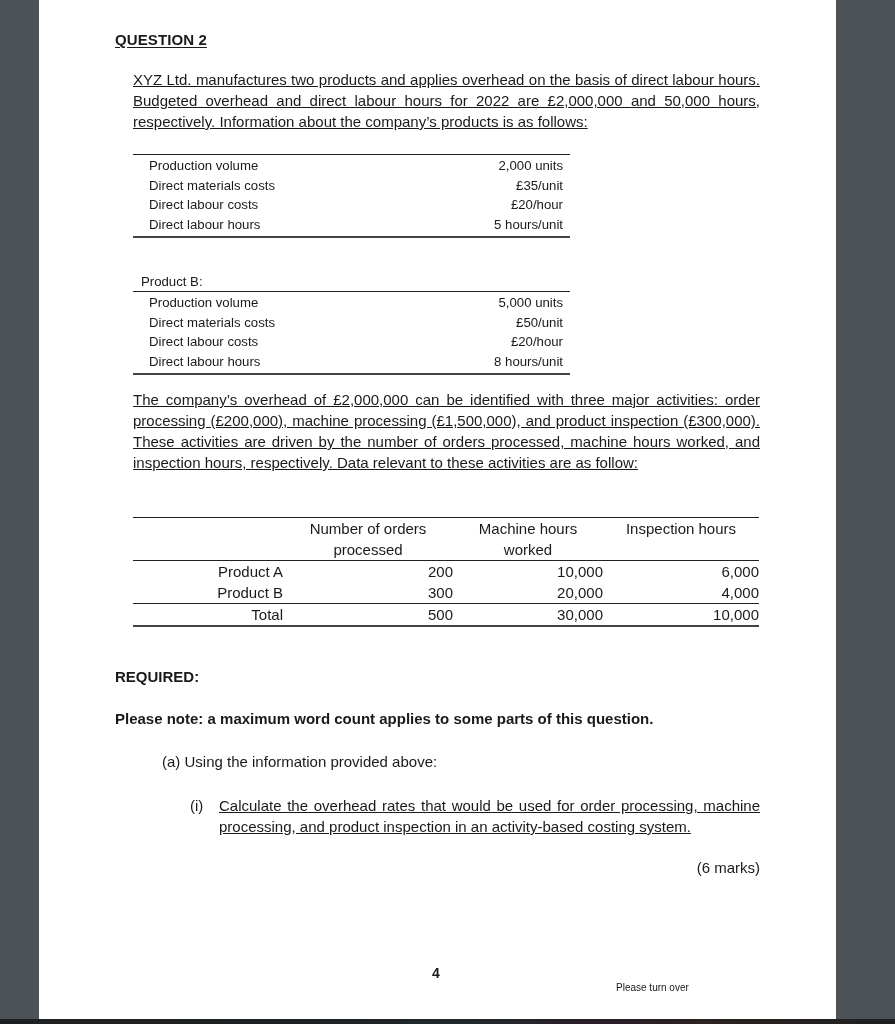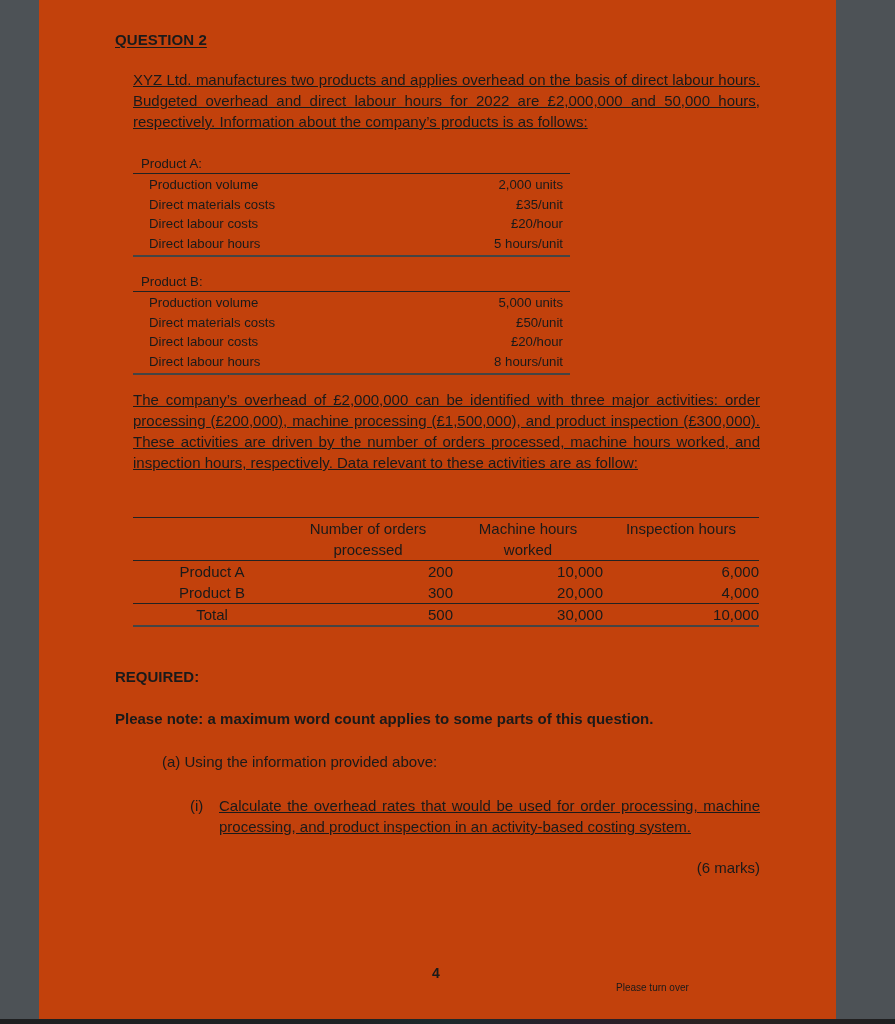--- a/index.html
+++ b/index.html
@@ -3,21 +3,21 @@
   <meta charset="utf-8">
   <style>
     html, body { margin: 0; padding: 0; }
     body {
       width: 895px; height: 1024px; overflow: hidden;
       background: #4d5256; position: relative;
       font-family: "Liberation Sans", sans-serif; color: #1a1a1a;
     }
     .page {
       position: absolute; left: 39px; top: 0; width: 797px; height: 1019px;
-      background: #c2410c;
+      background: #ffffff;
     }
     .bottom-bar {
       position: absolute; left: 0; top: 1019px; width: 895px; height: 5px;
       background: linear-gradient(90deg, #1e1f20 0%, #1e2224 40%, #1d2a2c 50%, #2a1e2a 65%, #2b2220 80%, #1e1f20 100%);
     }
     .abs { position: absolute; }
     .heading {
       left: 76px; top: 31px; font-weight: bold; font-size: 15px;
       text-decoration: underline; text-underline-offset: 2px; letter-spacing: 0.1px;
     }
@@ -31,39 +31,38 @@
     .ptable .title { padding-left: 8px; height: 19px; line-height: 19px; }
     .ptable .rows { border-top: 1.5px solid #222; border-bottom: 2.5px solid #444; padding: 1px 0 2px 0; }
     .ptable .row { display: flex; justify-content: space-between; height: 19.5px; line-height: 19.5px; padding: 0 7px 0 16px; }
     .atable {
       left: 94px; width: 626px; font-size: 15px; border-collapse: collapse;
     }
     .atable th, .atable td { padding: 0; font-weight: normal; }
     .atable thead tr { border-top: 1.5px solid #222; border-bottom: 1.5px solid #222; }
     .atable th { vertical-align: top; line-height: 21px; padding-top: 0px; padding-bottom: 1px; text-align: center; }
     .atable td { line-height: 21px; text-align: right; }
-    .atable td.lbl { text-align: center; padding-left: 8px; margin-left: 16px; }
+    .atable td.lbl { text-align: right; padding-left: 8px; margin-left: 16px; }
     .atable tr.total { border-top: 1.5px solid #222; border-bottom: 2.5px solid #444; }
     .bold { font-weight: bold; font-size: 15px; }
     .footer-num { font-weight: bold; font-size: 14px; }
     .footer-turn { font-size: 10px; }
   </style>
 </head>
 <body>
 
 <div class="page">
 
   <div class="abs heading">QUESTION 2</div>
 
   <div class="abs para" style="top:69px;">
     <p>XYZ Ltd. manufactures two products and applies overhead on the basis of direct labour hours. Budgeted overhead and direct labour hours for 2022 are £2,000,000 and 50,000 hours, respectively. Information about the company’s products is as follows:</p>
   </div>
 
   <div class="abs ptable" style="top:154px;">
-    <div class="title">Product A:</div>
     <div class="rows">
       <div class="row">
         <span>Production volume</span>
         <span>2,000 units</span>
       </div>
       <div class="row">
         <span>Direct materials costs</span>
         <span>£35/unit</span>
       </div>
       <div class="row">

